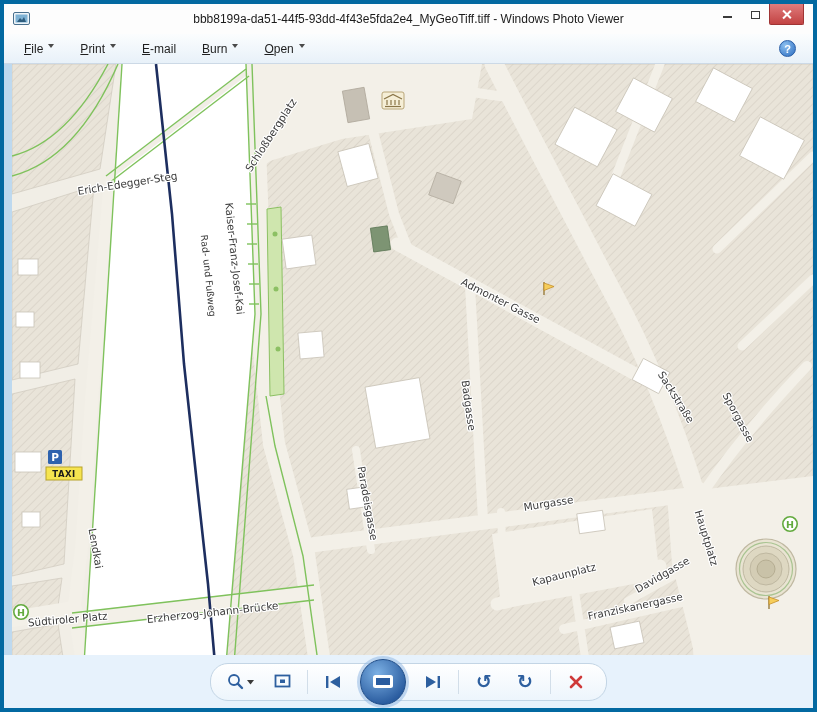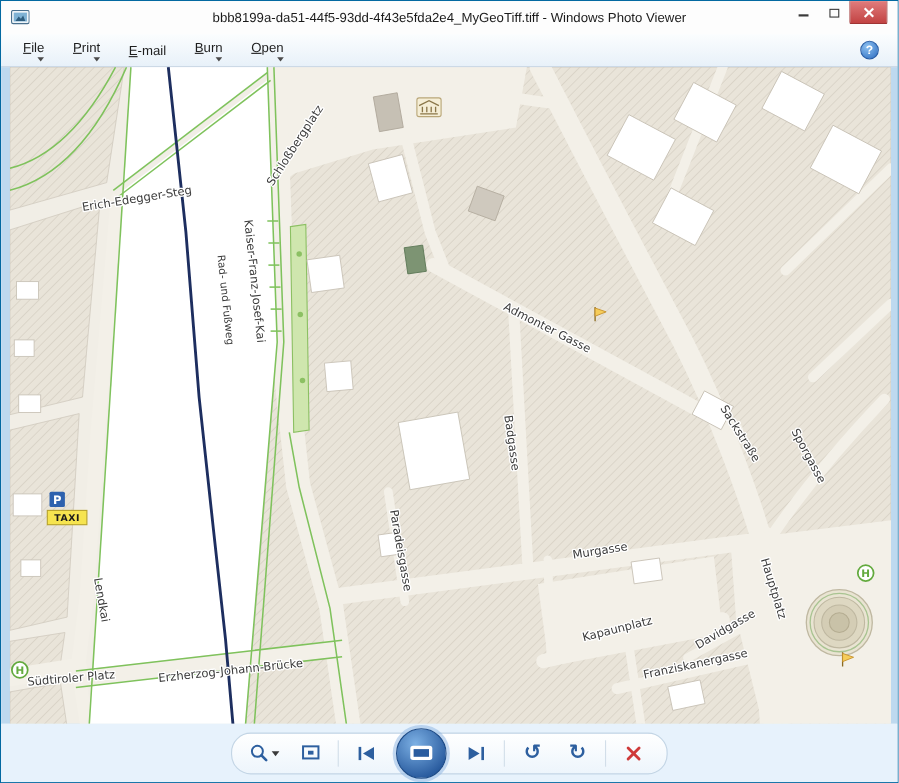--- a/index.html
+++ b/index.html
@@ -1,34 +1,34 @@
 <!DOCTYPE html>
 <html><head>
 <meta charset="utf-8">
 <style>
   html,body{margin:0;padding:0;background:#dfe9f2;font-family:"Liberation Sans",sans-serif;}
   .window{width:817px;height:712px;background:#ffffff;position:relative;display:flex;flex-direction:column;
-          border:1px solid #0369a1;box-sizing:border-box;overflow:hidden;}
+          border:4px solid #0369a1;box-sizing:border-box;overflow:hidden;}
   
   .titlebar{height:30px;background:#fdfdfd;display:flex;align-items:center;position:relative;flex:0 0 auto;}
   .app-icon{margin-left:9px;width:17px;height:15px;flex:0 0 auto;}
   .title-text{position:absolute;left:0;right:0;text-align:center;font-size:12px;color:#1b1b1b;}
   .win-btns{position:absolute;top:0;right:9px;display:flex;align-items:flex-start;}
   .wbtn{width:28px;height:21px;display:flex;align-items:center;justify-content:center;}
   .glyph-min{width:9px;height:2px;background:#3a3a3a;margin-top:5px;}
   .glyph-max{width:9px;height:8px;border:1.5px solid #3a3a3a;box-sizing:border-box;}
   .wbtn-close{width:35px;height:21px;background:linear-gradient(#e07c7c,#c24343);border:1px solid #9f3434;border-top:none;
               display:flex;align-items:center;justify-content:center;box-sizing:border-box;border-radius:0 0 2px 2px;}
   .glyph-close{position:relative;width:11px;height:11px;}
   .glyph-close::before,.glyph-close::after{content:"";position:absolute;left:5px;top:0;width:1.6px;height:11px;background:#fff;}
   .glyph-close::before{transform:rotate(45deg);} .glyph-close::after{transform:rotate(-45deg);}
   
   .menubar{height:29px;background:linear-gradient(#fbfdfe,#e8f1f9);border-bottom:1px solid #ccd9e6;display:flex;
            align-items:center;padding-left:20px;position:relative;flex:0 0 auto;}
-  .menu-item{display:flex;align-items:flex-end;margin-right:26px;font-size:12px;color:#1e1e1e;cursor:default;flex-direction:column;}
+  .menu-item{display:flex;align-items:flex-start;margin-right:26px;font-size:12px;color:#1e1e1e;cursor:default;}
   .menu-item .key{text-decoration:underline;}
   .caret{width:0;height:0;border-left:3.5px solid transparent;border-right:3.5px solid transparent;border-top:4px solid #4a4a4a;
          margin-left:5px;margin-top:2px;}
   .help-btn{position:absolute;right:17px;top:6px;width:17px;height:17px;border-radius:50%;
             background:radial-gradient(circle at 35% 30%,#8cc0f0,#2c6cc0);color:#fff;font-size:11px;font-weight:bold;
             display:flex;align-items:center;justify-content:center;border:1px solid #2a5ea6;box-sizing:border-box;}
   
   .content{flex:1 1 auto;background:#bed9ef;padding:0 8px;overflow:hidden;}
   .map{width:801px;height:600px;display:block;}
   .lbl{font-size:10.5px;fill:#3b3b3b;text-anchor:middle;paint-order:stroke;stroke:#ffffff;stroke-width:2.4px;

